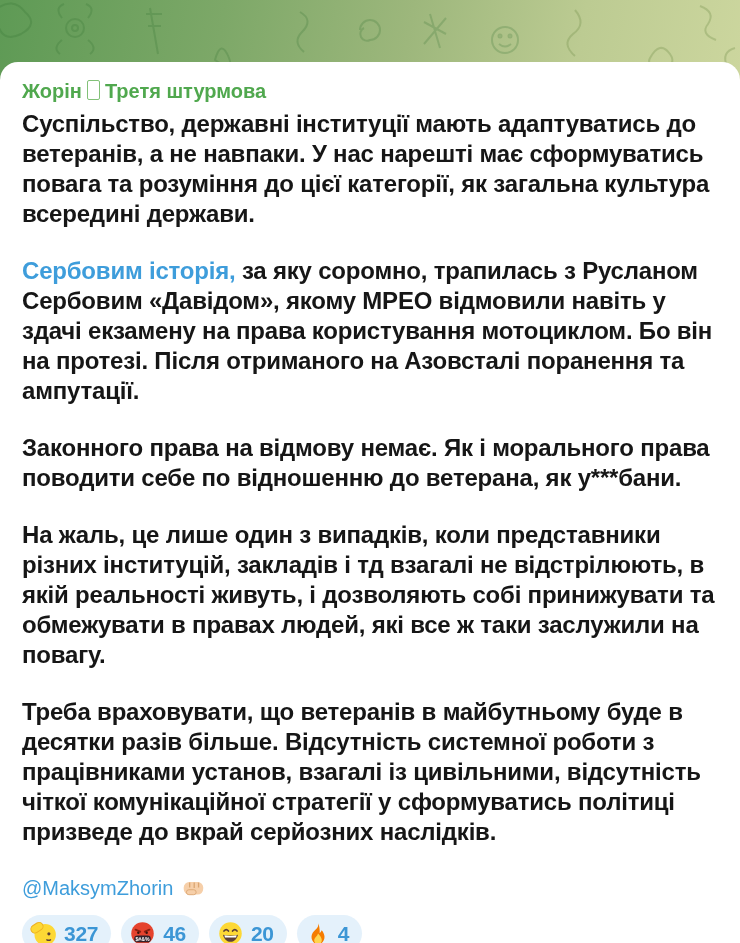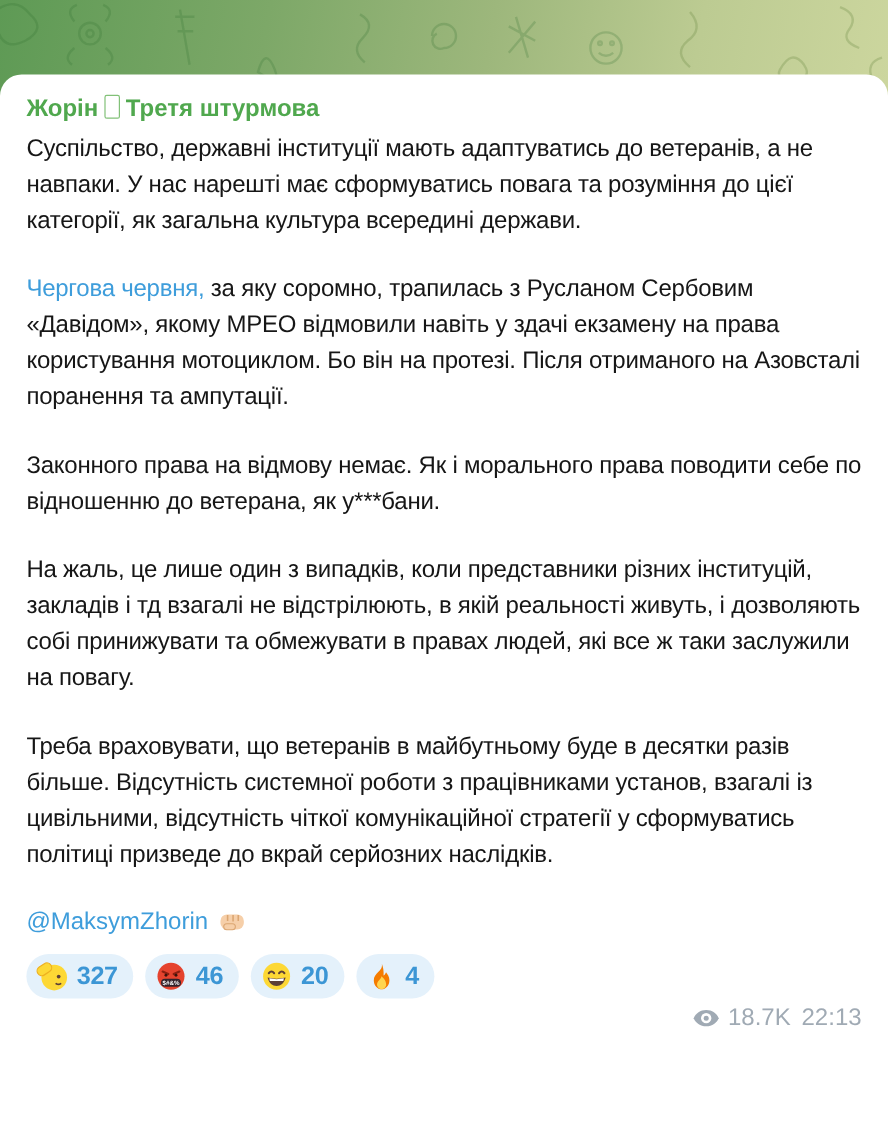--- a/index.html
+++ b/index.html
@@ -26,21 +26,21 @@
     padding:16px 20px 8px 22px;
   }
   .channel-name{
     color:#50a84e;font-weight:700;font-size:20px;line-height:26px;margin-bottom:5px;
   }
   .tofu{
     display:inline-block;width:11px;height:18px;border:1.7px solid #82c178;
     border-radius:2px;vertical-align:-2px;margin:0 5px;
   }
   p.msg{
-    margin:0 0 27px;font-size:20px;line-height:30px;color:#161616;letter-spacing:-.2px;
+    margin:0 0 27px;font-size:24px;line-height:30px;color:#161616;letter-spacing:-.2px;font-weight:bold;
   }
   p.msg.last{margin-bottom:26px;}
   .link{color:#3e9ddb;cursor:pointer;}
   .signature{font-size:20px;line-height:30px;margin:0 0 12px;display:flex;align-items:center;gap:8px;}
   .signature .handle{color:#3e9ddb;cursor:pointer;}
   .reactions{display:flex;gap:10px;align-items:center;margin:2px 0 4px;}
   .pill{
     display:flex;align-items:center;gap:7px;height:37px;
     background:#e4f1fb;border-radius:19px;padding:0 13px 0 8px;cursor:pointer;
   }
@@ -81,21 +81,21 @@
     </g>
   </svg>
 </div>
 
 <div class="bubble">
 
   <div class="channel-name"><span>Жорін</span><span class="tofu"></span><span>Третя штурмова</span></div>
 
   <p class="msg">Суспільство, державні інституції мають адаптуватись до ветеранів, а не навпаки. У нас нарешті має сформуватись повага та розуміння до цієї категорії, як загальна культура всередині держави.</p>
 
-  <p class="msg"><span class="link">Чергова червня,</span><span> за яку соромно, трапилась з Русланом Сербовим «Давідом», якому МРЕО відмовили навіть у здачі екзамену на права користування мотоциклом. Бо він на протезі. Після отриманого на Азовсталі поранення та ампутації.</span></p>
+  <p class="msg"><span class="link">Сербовим історія,</span><span> за яку соромно, трапилась з Русланом Сербовим «Давідом», якому МРЕО відмовили навіть у здачі екзамену на права користування мотоциклом. Бо він на протезі. Після отриманого на Азовсталі поранення та ампутації.</span></p>
 
   <p class="msg">Законного права на відмову немає. Як і морального права поводити себе по відношенню до ветерана, як у***бани.</p>
 
   <p class="msg">На жаль, це лише один з випадків, коли представники різних інституцій, закладів і тд взагалі не відстрілюють, в якій реальності живуть, і дозволяють собі принижувати та обмежувати в правах людей, які все ж таки заслужили на повагу.</p>
 
   <p class="msg last">Треба враховувати, що ветеранів в майбутньому буде в десятки разів більше. Відсутність системної роботи з працівниками установ, взагалі із цивільними, відсутність чіткої комунікаційної стратегії у сформуватись політиці призведе до вкрай серйозних наслідків.</p>
 
   <div class="signature">
     <span class="handle">@MaksymZhorin</span>
     <span class="ricon">

